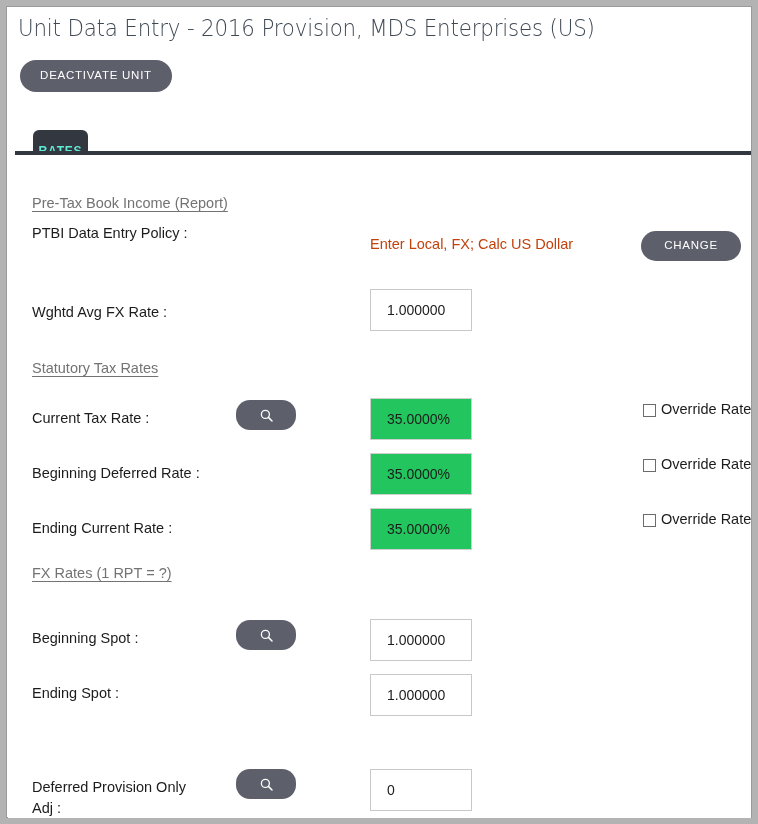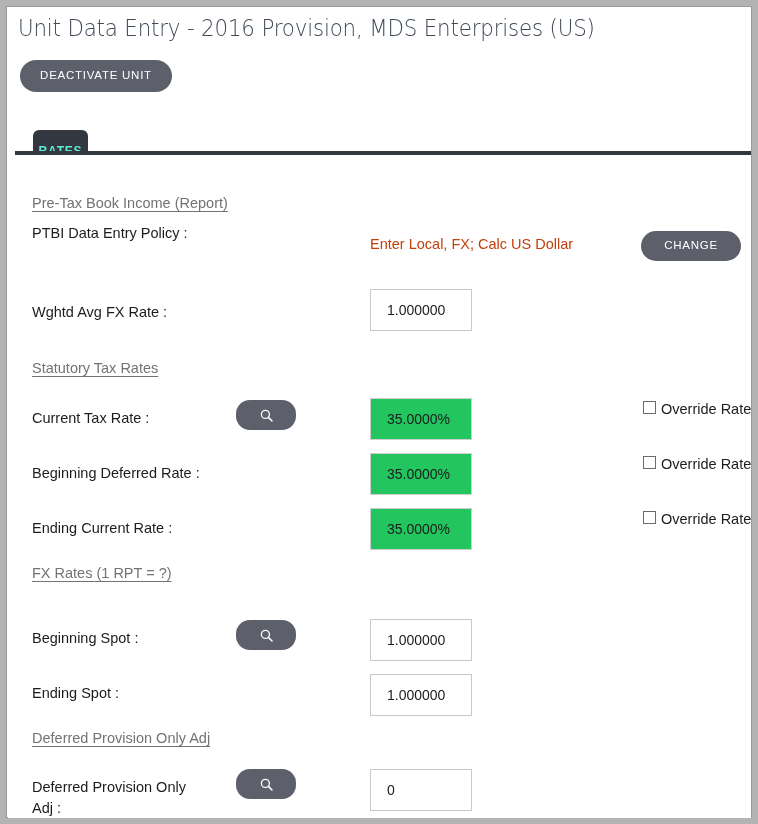--- a/index.html
+++ b/index.html
@@ -165,21 +165,21 @@
   }
   .field.readonly {
     background: #22c55e;
     border: 1px solid #cfcfcf;
   }
 
   
   .override-group {
     position: absolute;
     display: flex;
-    align-items: flex-start;
+    align-items: flex-end;
     gap: 5px;
     cursor: pointer;
   }
   .cbox {
     box-sizing: border-box;
     width: 13px; height: 13px;
     border: 1px solid #6b6b6b;
     background: #ffffff;
     display: inline-block;
     flex: none;
@@ -269,21 +269,20 @@
           </svg>
         </span>
       </button>
 
       <input class="field" style="left: 362px; top: 464px;" type="text" value="1.000000">
 
       <div class="row-label" style="left:24px; top:528px;">Ending Spot :</div>
 
       <input class="field" style="left: 362px; top: 519px;" type="text" value="1.000000">
 
-      <div class="section-heading" style="left:24px; top:575px;">Deferred Provision Only Adj</div>
 
       <div class="row-label" style="left:24px; top:622px; width:160px;">Deferred Provision Only Adj :</div>
 
       <button class="search-btn" style="left:228px; top:614px;">
         <span>
           <svg width="13" height="13" viewBox="0 0 13 13" aria-hidden="true">
             <circle cx="5.4" cy="5.4" r="4" fill="none" stroke="#ffffff" stroke-width="1.3"></circle>
             <line x1="8.4" y1="8.4" x2="12" y2="12" stroke="#ffffff" stroke-width="1.5" stroke-linecap="round"></line>
           </svg>
         </span>

